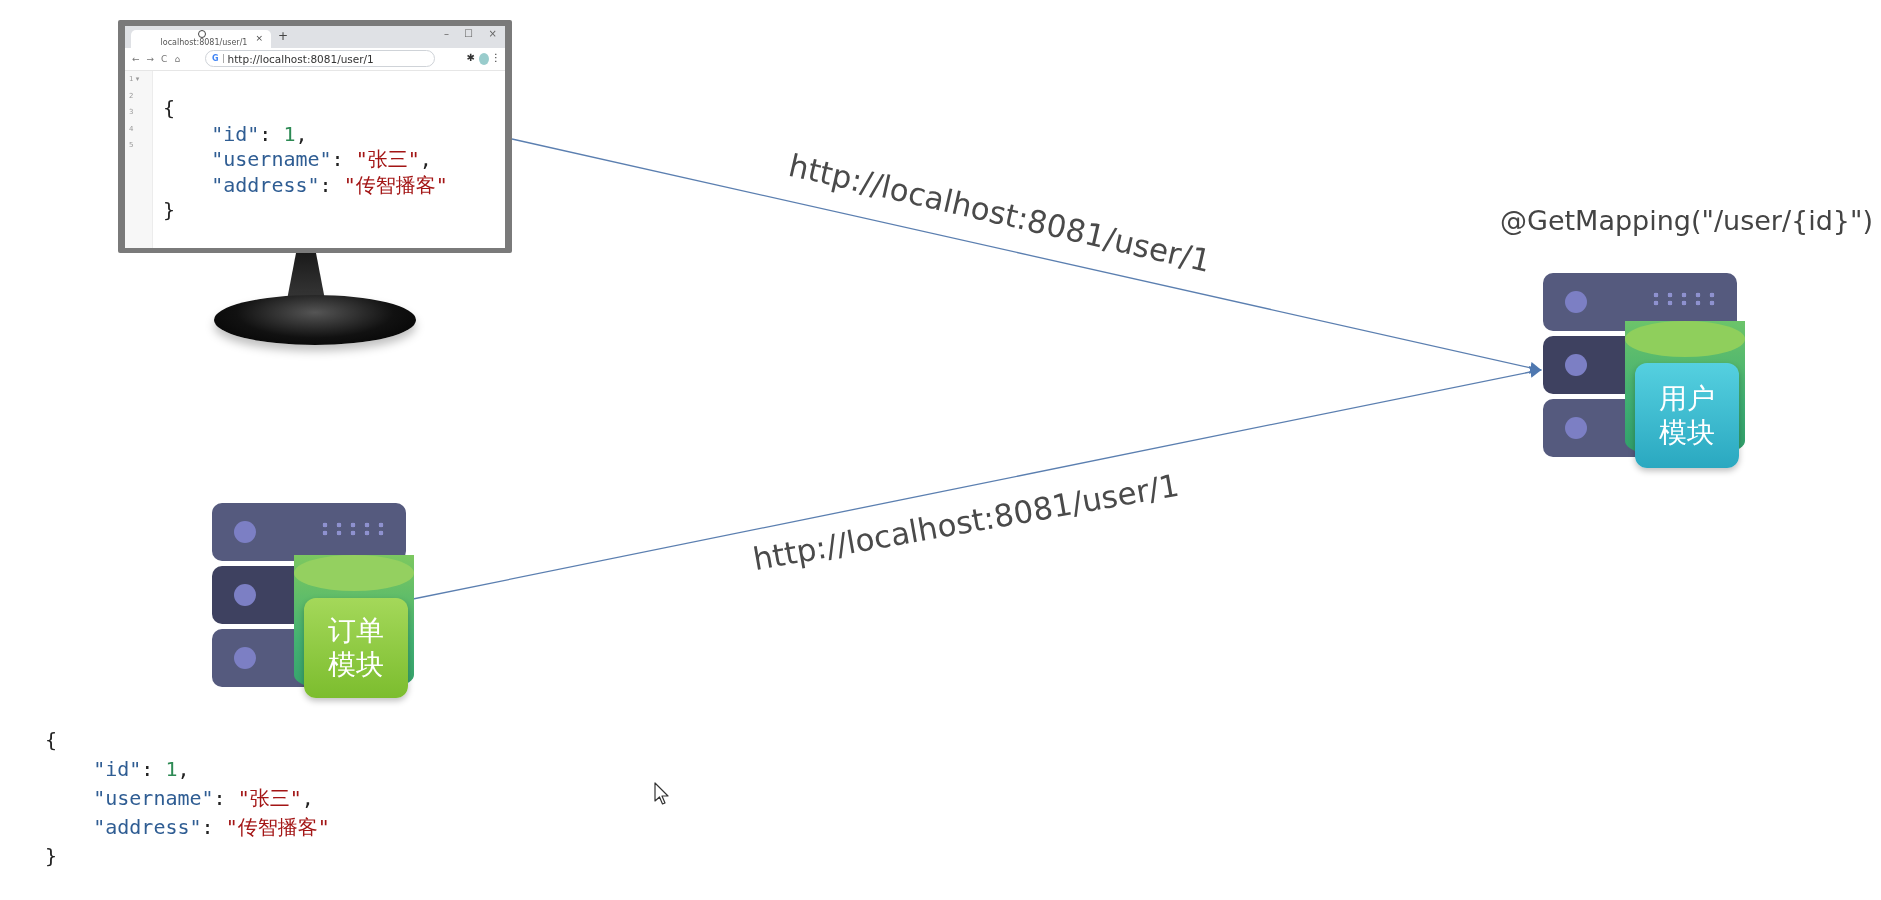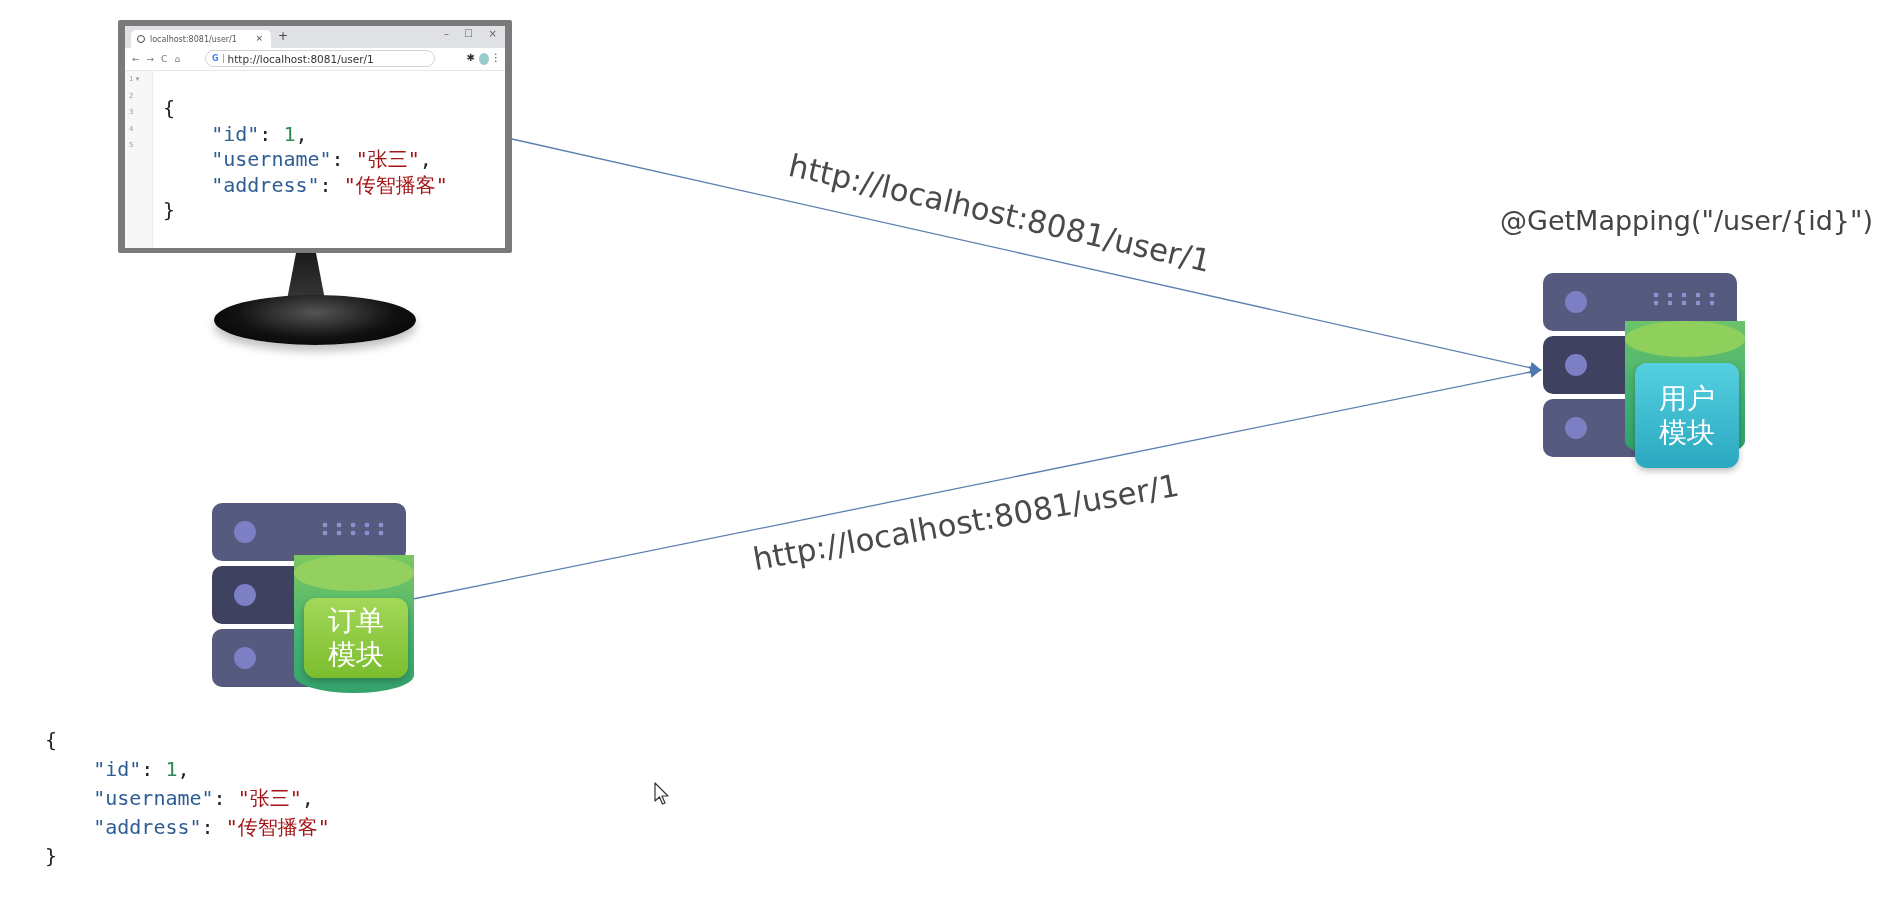--- a/index.html
+++ b/index.html
@@ -3,21 +3,21 @@
 <meta charset="utf-8">
 <style>
   html, body { margin:0; padding:0; background:#ffffff; }
   body { width:1881px; height:900px; position:relative; overflow:hidden; font-family:"DejaVu Sans", sans-serif; }
   .abs { position:absolute; }
 
   
   #monitor { left:118px; top:20px; width:394px; height:233px; background:#7a7a7a; border-radius:2px; box-sizing:border-box; padding:6px 7px 5px 7px; }
   #screen { width:100%; height:100%; background:#ffffff; position:relative; overflow:hidden; }
   #tabstrip { height:22px; background:#dfe1e5; position:relative; }
-  #tab { position:absolute; left:6px; top:4px; width:140px; height:18px; background:#ffffff; border-radius:5px 5px 0 0; font-size:8px; color:#555; display:flex; align-items:center; padding-left:6px; box-sizing:border-box; }
+  #tab { position:absolute; left:6px; top:4px; width:140px; height:18px; background:#ffffff; border-radius:5px 5px 0 0; font-size:8px; color:#555; display:flex; align-items:center; padding-left:6px; box-sizing:border-box;flex-direction:column; }
   #tab .globe { width:8px; height:8px; border-radius:50%; border:1.5px solid #444; box-sizing:border-box; margin-right:5px; }
   #tab .tclose { position:absolute; right:8px; top:3px; font-size:9px; color:#444; }
   #newtab { position:absolute; left:153px; top:3px; font-size:12px; color:#444; }
   .winctl { position:absolute; top:2px; font-size:10px; color:#666; }
   #toolbar { height:22px; background:#ffffff; position:relative; border-bottom:1px solid #e6e6e6; display:flex; align-items:center; }
   .navb { font-size:9px; color:#777; margin-left:7px; }
   #omnibox { position:absolute; left:80px; top:2px; width:230px; height:17px; border:1px solid #cfd3d8; border-radius:9px; font-size:10.5px; color:#333; display:flex; align-items:center; padding-left:6px; box-sizing:border-box; }
   #omnibox .g { color:#4285f4; font-weight:bold; font-size:8px; margin-right:4px; border-right:1px solid #aaa; padding-right:4px; }
   .extic { position:absolute; top:4px; font-size:10px; color:#333; }
   #gutter { position:absolute; left:0; top:45px; width:28px; bottom:0; background:#f7f7f7; border-right:1px solid #ececec; font-size:7px; color:#999; line-height:16.5px; padding-left:4px; box-sizing:border-box; padding-top:0px; }
@@ -139,21 +139,21 @@
     <div class="vents"></div>
   </div>
   <div class="rack mid" style="top:63px;">
     <div class="led" style="top:18px;"></div>
   </div>
   <div class="rack" style="top:126px;">
     <div class="led" style="top:18px;"></div>
   </div>
   <div class="cyl-body" style="left:82px; top:52px; width:120px; height:138px; background:linear-gradient(#7cc860,#45b272 60%,#35a26c);"></div>
   <div class="cyl" style="left:82px; top:52px; height:36px; background:#94d060;"></div>
-  <div class="module-card" style="left:92px; top:95px; width:104px; height:80px; background:linear-gradient(#a4d85a,#7cbd2e);">
+  <div class="module-card" style="left:92px; top:95px; width:104px; height:100px; background:linear-gradient(#a4d85a,#7cbd2e);">
     <div>
       <div>订单</div>
       <div>模块</div>
     </div>
   </div>
 </div>
 
 <div id="bottom-json" class="abs"><span>{</span>
     <span class="k">"id"</span>: <span class="n">1</span>,
     <span class="k">"username"</span>: <span class="s">"张三"</span>,

